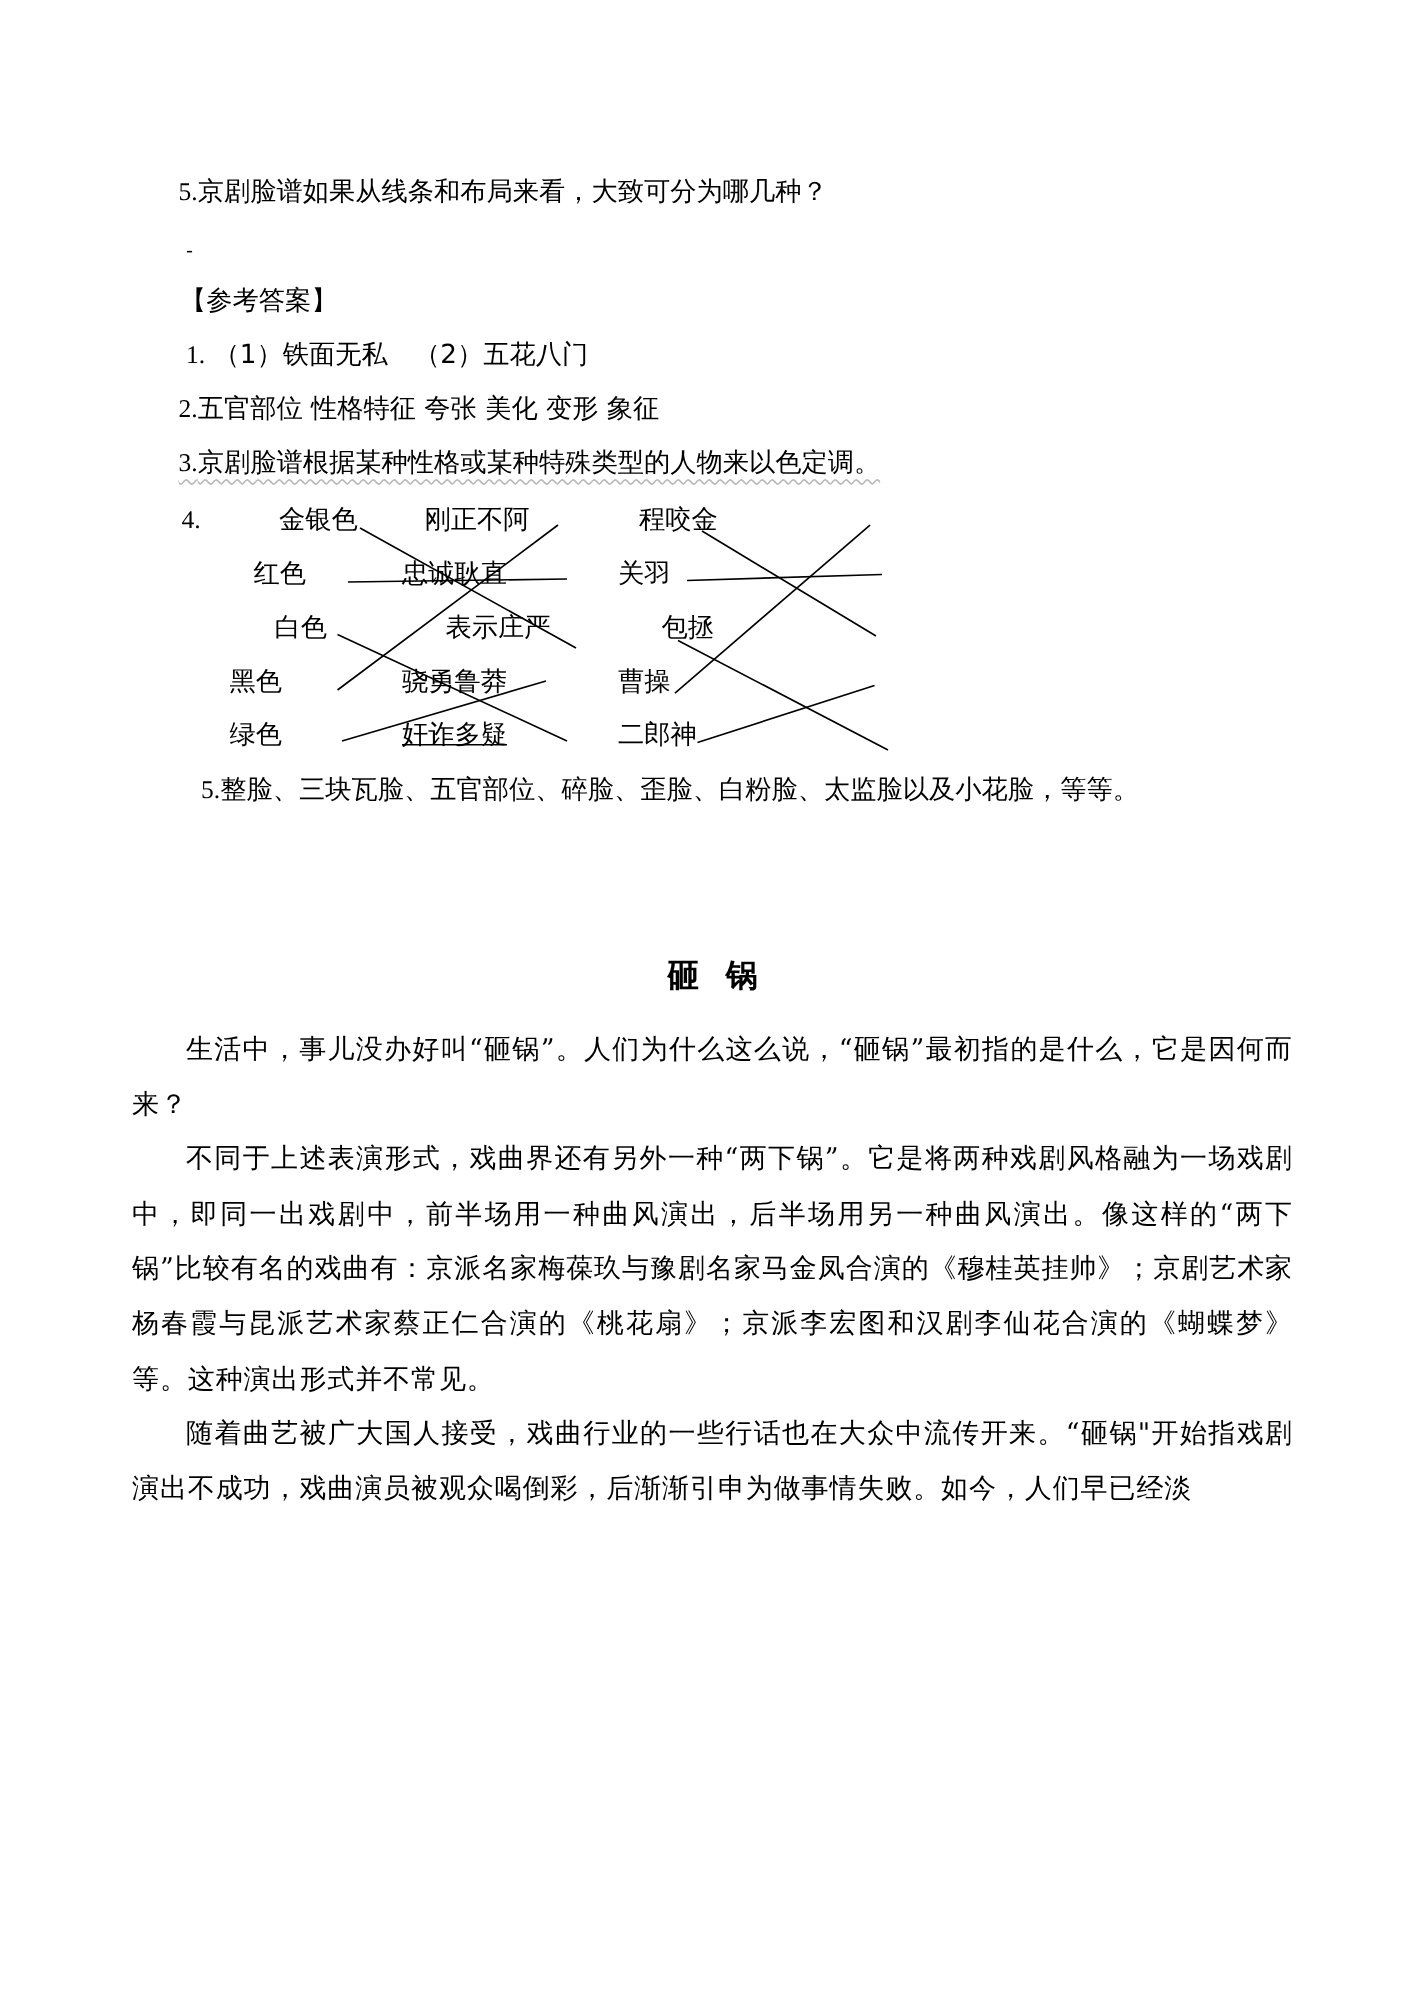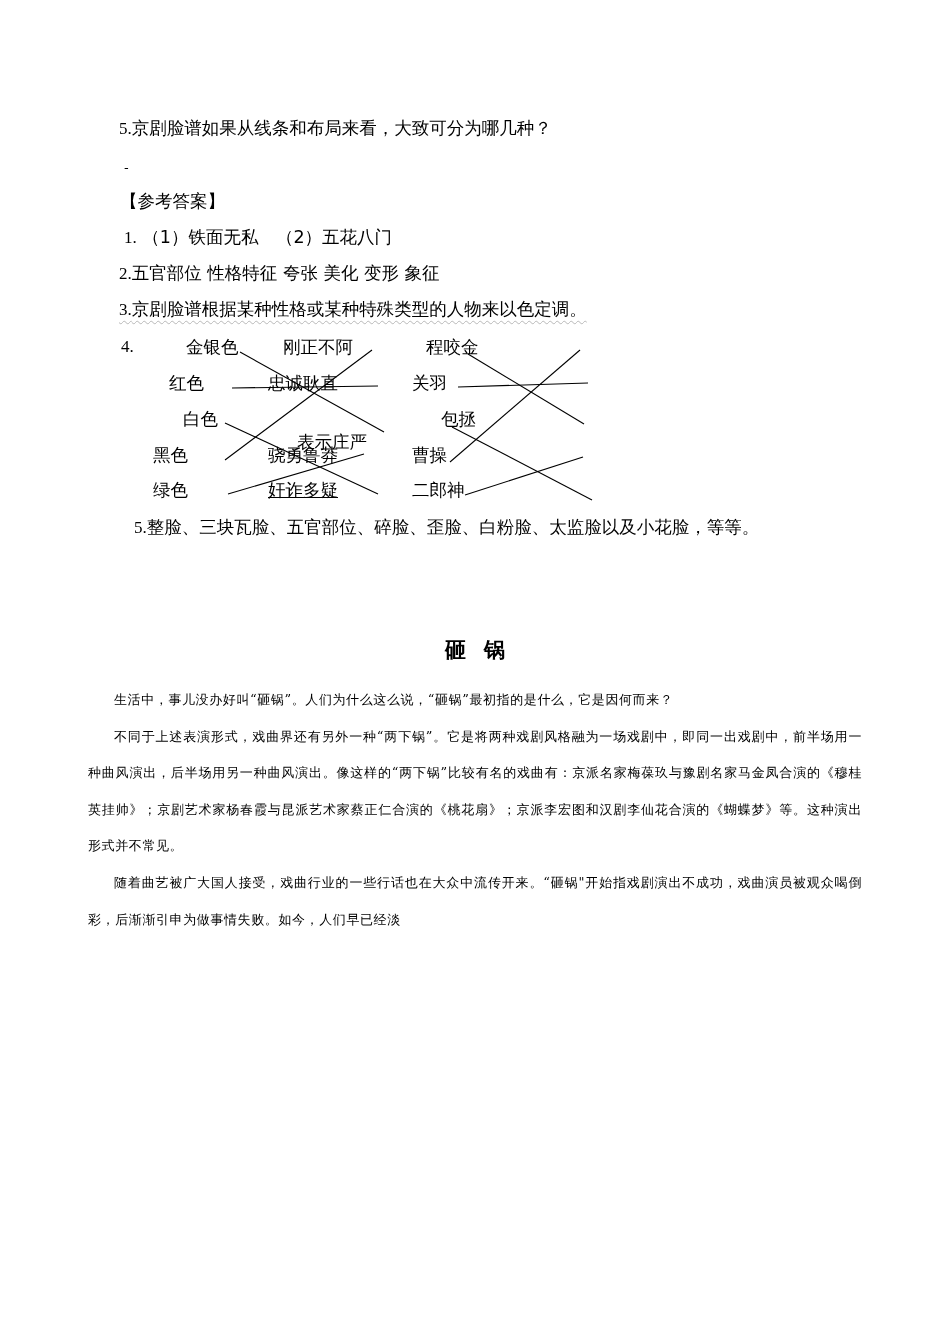--- a/index.html
+++ b/index.html
@@ -5,21 +5,21 @@
   html, body { margin: 0; padding: 0; background: #ffffff; }
   body { width: 950px; height: 1344px; position: relative; overflow: hidden; color: #000; }
   .sans { font-family: "DejaVu Sans", "Liberation Sans", sans-serif; }
   .abs { position: absolute; white-space: nowrap; }
   .q { font-size: 17.5px; line-height: 22px; }
   .num { font-family: "Liberation Serif", "DejaVu Serif", serif; font-size: 17px; }
   .wavy { text-decoration: underline wavy #b8b8b8; text-decoration-thickness: 1px; text-underline-offset: 5px; }
   .m { font-size: 17.5px; line-height: 22px; }
   svg.lines { position: absolute; left: 0; top: 0; width: 950px; height: 1344px; pointer-events: none; }
   .title { position: absolute; top: 636px; left: 0; width: 950px; text-align: center; font-size: 21px; letter-spacing: 18px; padding-left: 18px; box-sizing: border-box; font-family: "DejaVu Sans", "Liberation Sans", sans-serif; font-weight: bold; }
-  .article { position: absolute; left: 88px; top: 682px; width: 774px; font-family: "DejaVu Serif", "Liberation Serif", serif; font-size: 13px; line-height: 36.6px; text-align: justify; letter-spacing: 0.6px; }
+  .article { position: absolute; left: 88px; top: 682px; width: 774px; font-family: "DejaVu Serif", "Liberation Serif", serif; font-size: 18px; line-height: 36.6px; text-align: justify; letter-spacing: 0.6px; }
   .article p { margin: 0; text-indent: 2em; }
 </style>
 </head>
 <body>
 
 <div class="abs q sans" style="left:119px; top:117px;">
   <span class="num">5.</span><span>京剧脸谱如果从线条和布局来看，大致可分为哪几种？</span>
 </div>
 
 <div class="abs sans" style="left:124px; top:160px; font-size:13px;">-</div>
@@ -42,21 +42,21 @@
   <span class="abs num" style="left:121px; top:337px;">4.</span>
 
   <span class="abs m sans" style="left:158px; top:336px;margin-left:28px;">金银色</span>
   <span class="abs m sans" style="left:153px; top:372px;margin-left:16px;">红色</span>
   <span class="abs m sans" style="left:183px; top:408px;">白色</span>
   <span class="abs m sans" style="left:153px; top:444px;">黑色</span>
   <span class="abs m sans" style="left:153px; top:479px;">绿色</span>
 
   <span class="abs m sans" style="left:283px; top:336px;">刚正不阿</span>
   <span class="abs m sans" style="left:268px; top:372px;">忠诚耿直</span>
-  <span class="abs m sans" style="left:297px; top:408px;margin-top:23px;">表示庄严</span>
+  <span class="abs m sans" style="left:297px; top:408px;">表示庄严</span>
   <span class="abs m sans" style="left:268px; top:444px;">骁勇鲁莽</span>
   <span class="abs m sans" style="left:268px; top:479px;text-decoration:underline;">奸诈多疑</span>
 
   <span class="abs m sans" style="left:426px; top:336px;">程咬金</span>
   <span class="abs m sans" style="left:412px; top:372px;">关羽</span>
   <span class="abs m sans" style="left:441px; top:408px;">包拯</span>
   <span class="abs m sans" style="left:412px; top:444px;">曹操</span>
   <span class="abs m sans" style="left:412px; top:479px;">二郎神</span>
 
   <svg class="lines" viewBox="0 0 950 1344">

